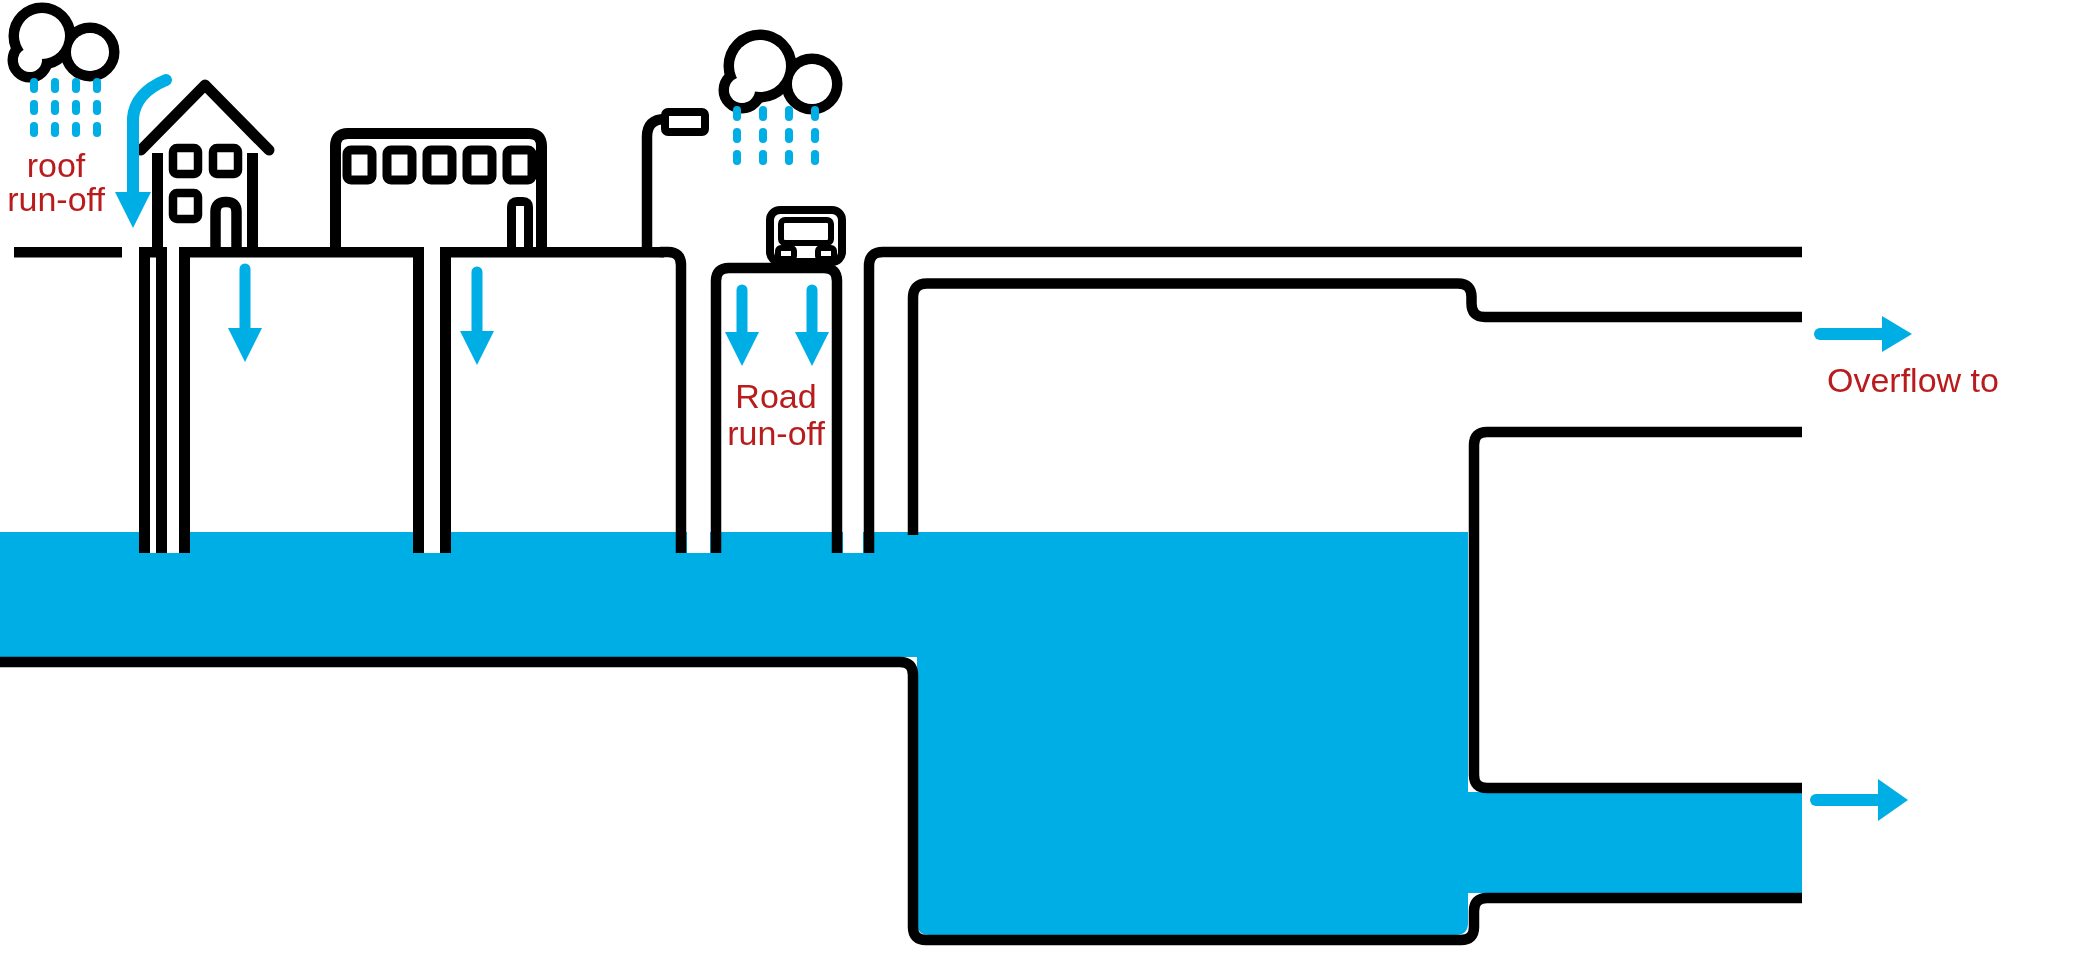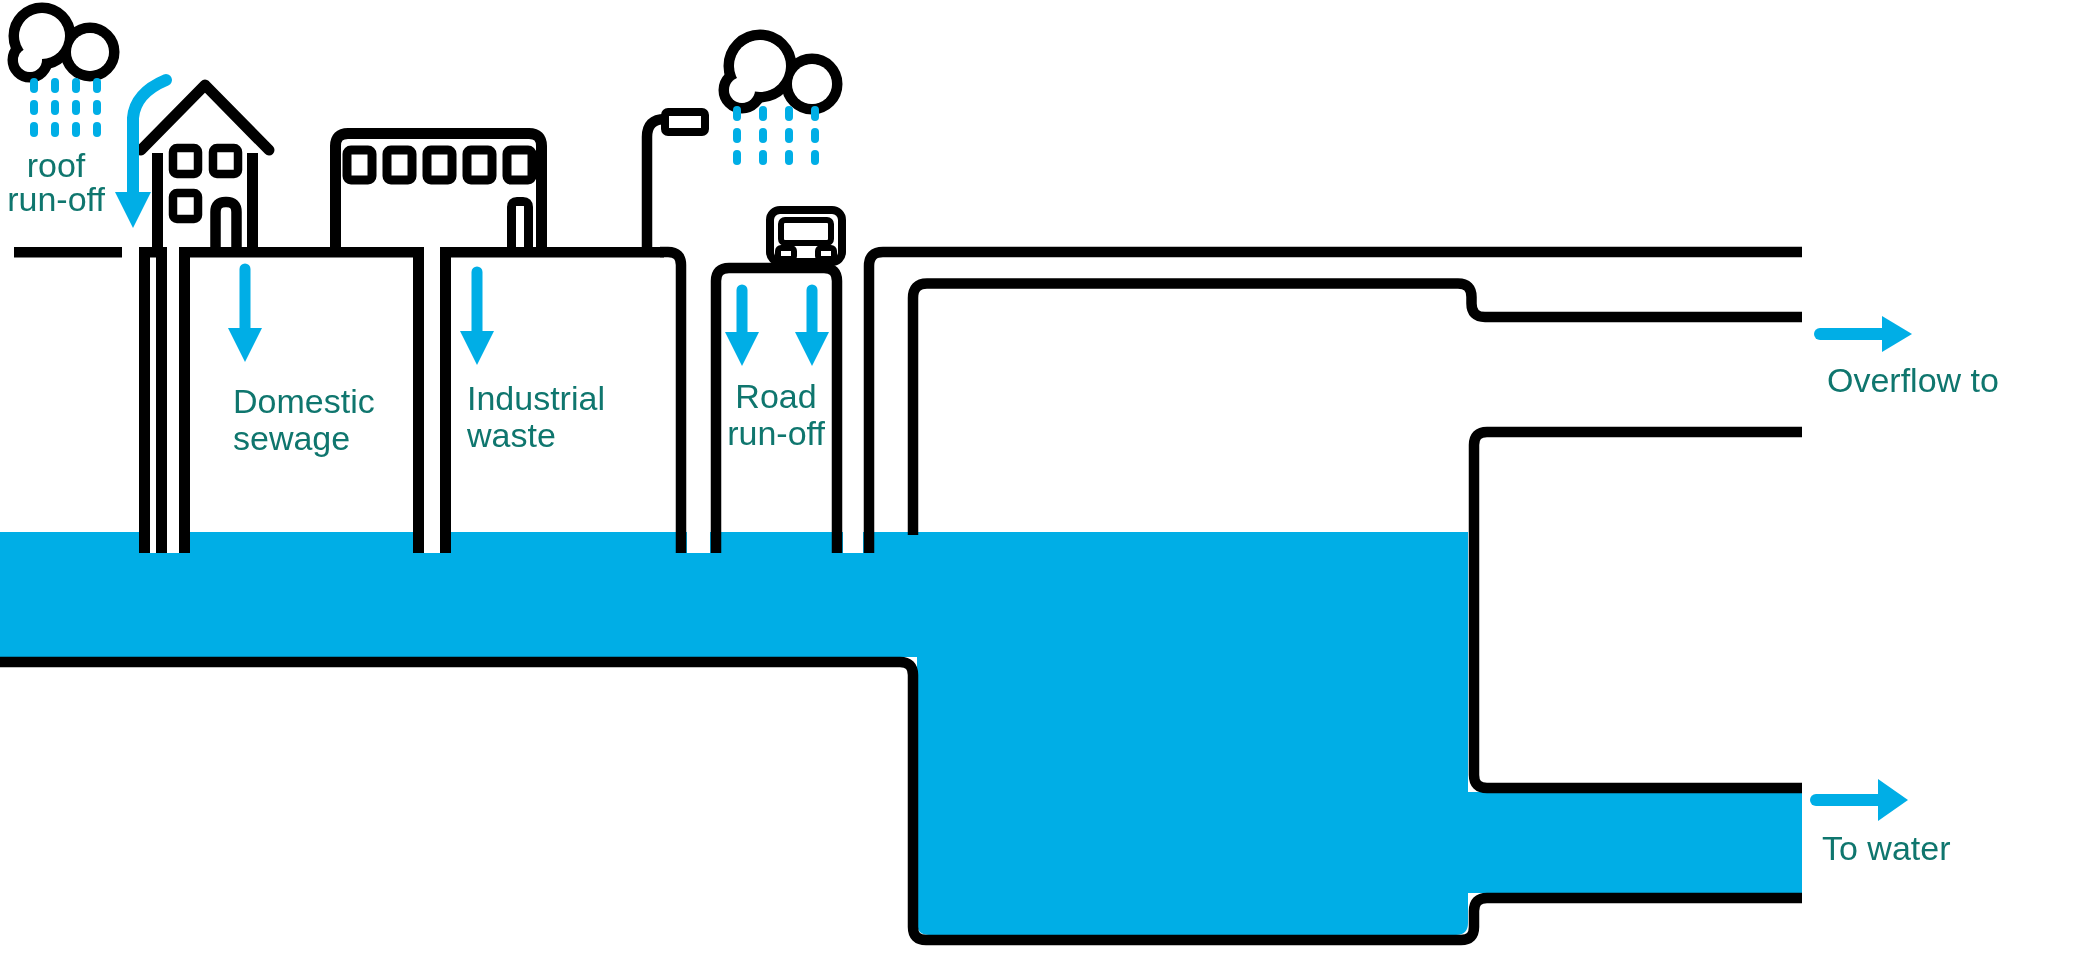--- a/index.html
+++ b/index.html
@@ -1,19 +1,19 @@
 <!DOCTYPE html>
 <html><head>
 <meta charset="utf-8">
 <style>
   html,body{margin:0;padding:0;background:#ffffff;}
   #stage{position:relative;width:2086px;height:953px;overflow:hidden;background:#fff;
          font-family:"Liberation Sans","DejaVu Sans",sans-serif;}
   #scene{position:absolute;left:0;top:0;}
-  .lbl{position:absolute;color:#0f766e;font-size:34px;line-height:37px;white-space:nowrap;}
+  .lbl{position:absolute;color:#b91c1c;font-size:34px;line-height:37px;white-space:nowrap;}
   .lbl.center{transform:translateX(-50%);text-align:center;}
   .lbl.tight{line-height:34px;}
 </style>
 </head>
 <body>
 
 <div id="stage">
 
 <svg id="scene" width="2086" height="953" viewBox="0 0 2086 953">
 
@@ -175,36 +175,27 @@
       <polygon points="1878,779 1878,821 1908,800"></polygon>
     </g>
   </g>
 </svg>
 
   <div class="lbl center tight" style="left:56px;top:148px;">
     <div>roof</div>
     <div>run-off</div>
   </div>
 
-  <div class="lbl" style="left:233px;top:383px;">
-    <div>Domestic</div>
-    <div>sewage</div>
-  </div>
-
-  <div class="lbl" style="left:467px;top:380px;">
-    <div>Industrial</div>
-    <div>waste</div>
-  </div>
+
 
   <div class="lbl center" style="left:776px;top:378px;">
     <div>Road</div>
     <div>run-off</div>
   </div>
 
   <div class="lbl tight" style="left:1827px;top:363px;">
     <div>Overflow to</div>
   </div>
 
   <div class="lbl tight" style="left:1822px;top:831px;">
-    <div>To water</div>
   </div>
 
 </div>
 
 </body></html>

